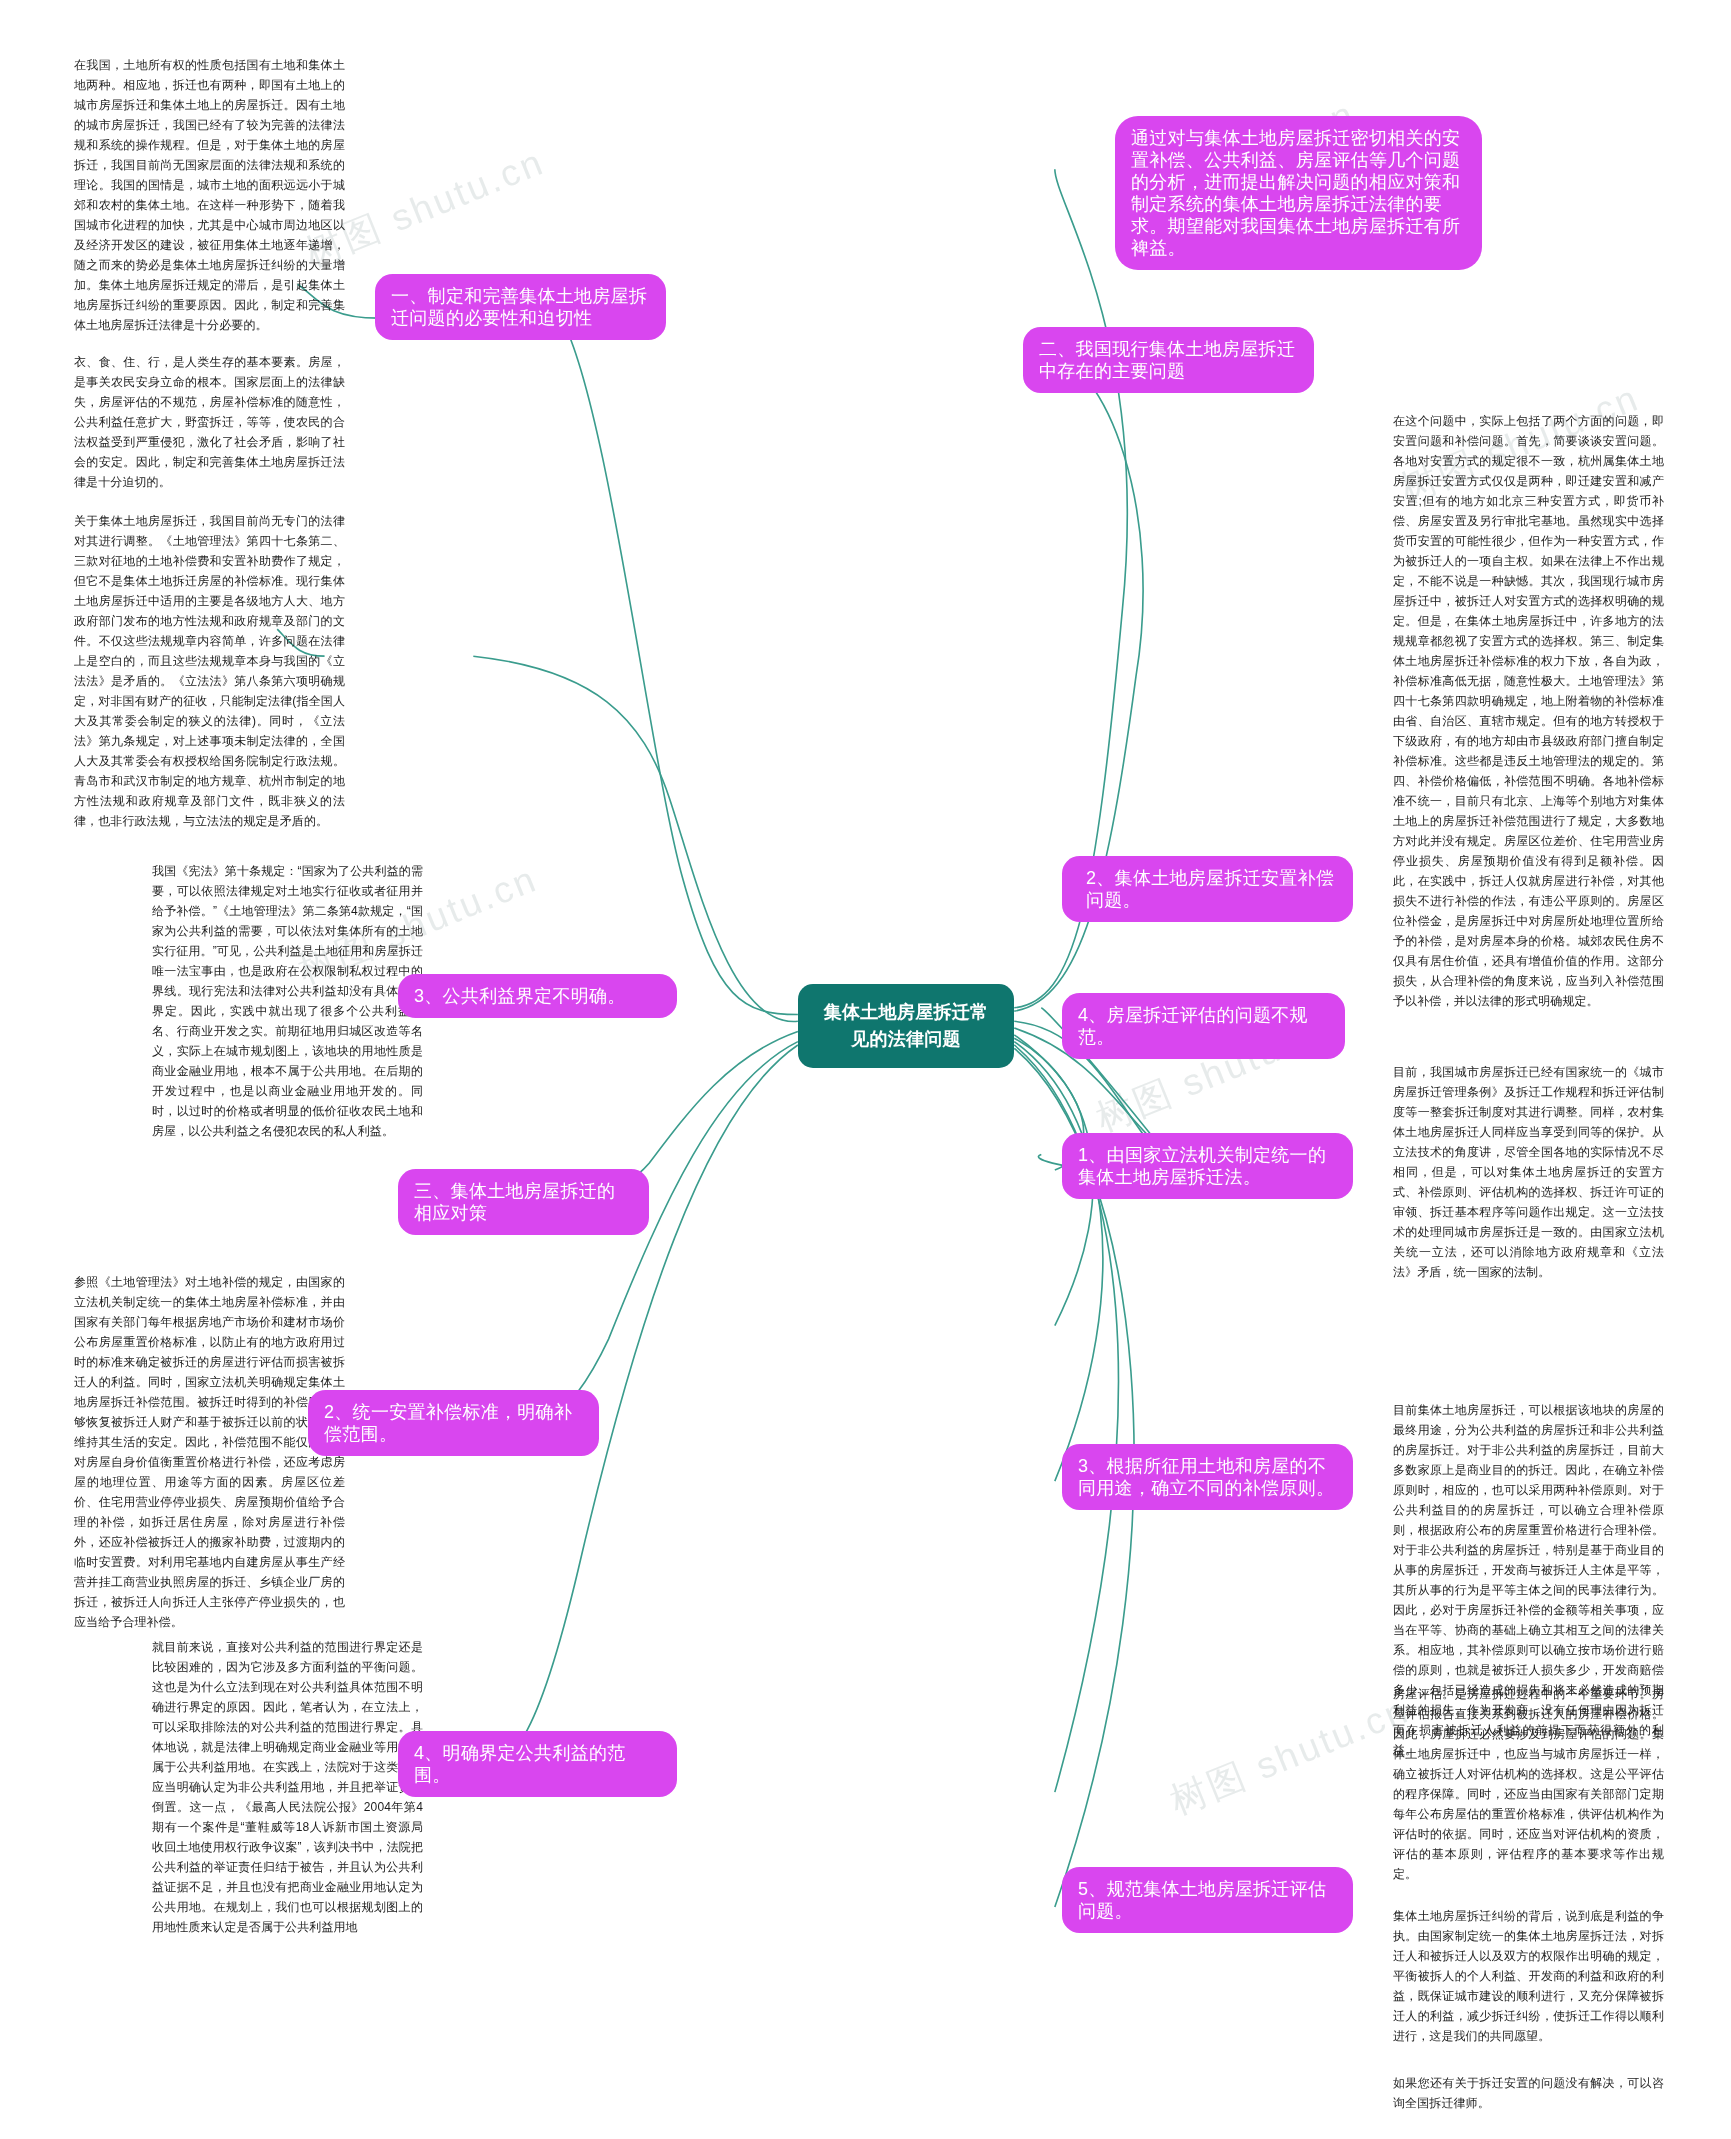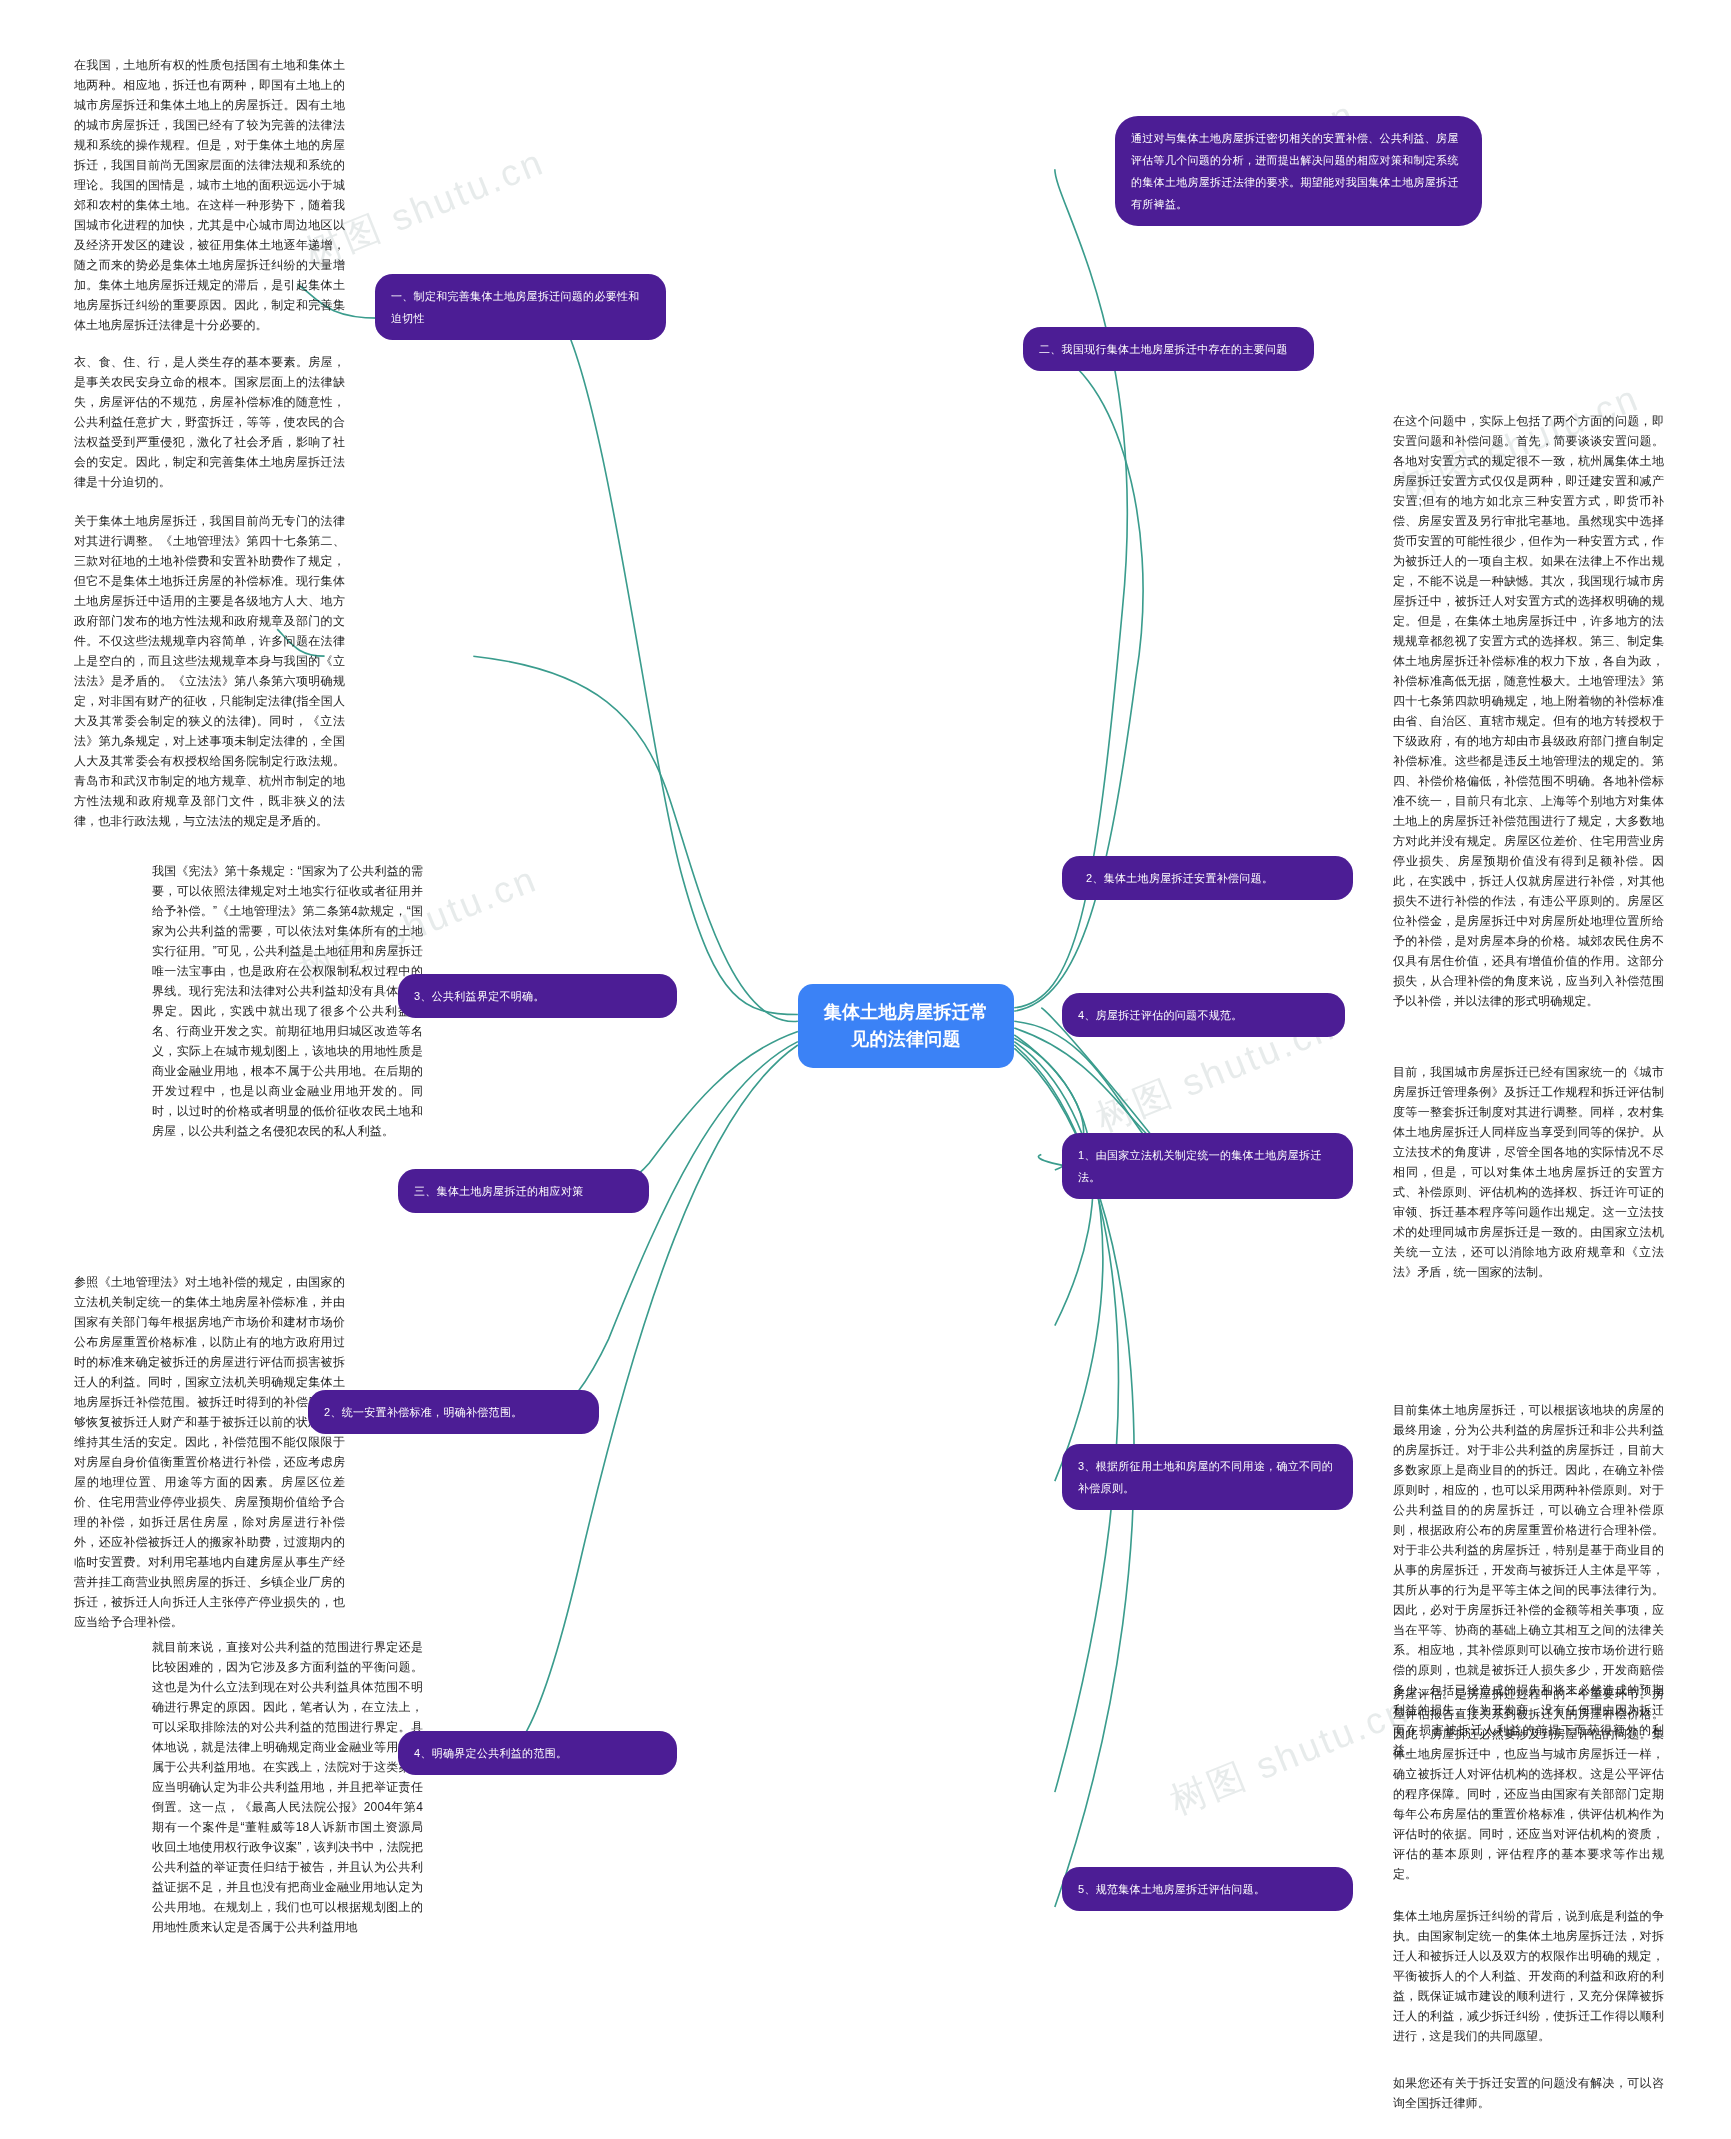--- a/index.html
+++ b/index.html
@@ -23,29 +23,29 @@
     white-space:nowrap;
     pointer-events:none;
     font-family:"Liberation Sans",sans-serif;
   }
 
   
   .node{
     position:absolute;
     box-sizing:border-box;
     border-radius:17.6px;
-    background:#4c1d95;
+    background:#d946ef;
     color:#ffffff;
-    font-size:11px;
+    font-size:18px;
     line-height:22px;
     padding:10.8px 16px;
     letter-spacing:0.3px;
   }
   .node.center{
-    background:#3b82f6;
+    background:#0f766e;
     border-radius:15px;
     font-size:18px;
     line-height:27px;
     text-align:center;
     padding:15px 17.6px;
     font-weight:600;
   }
   .node.big{
     border-radius:23px;
   }

